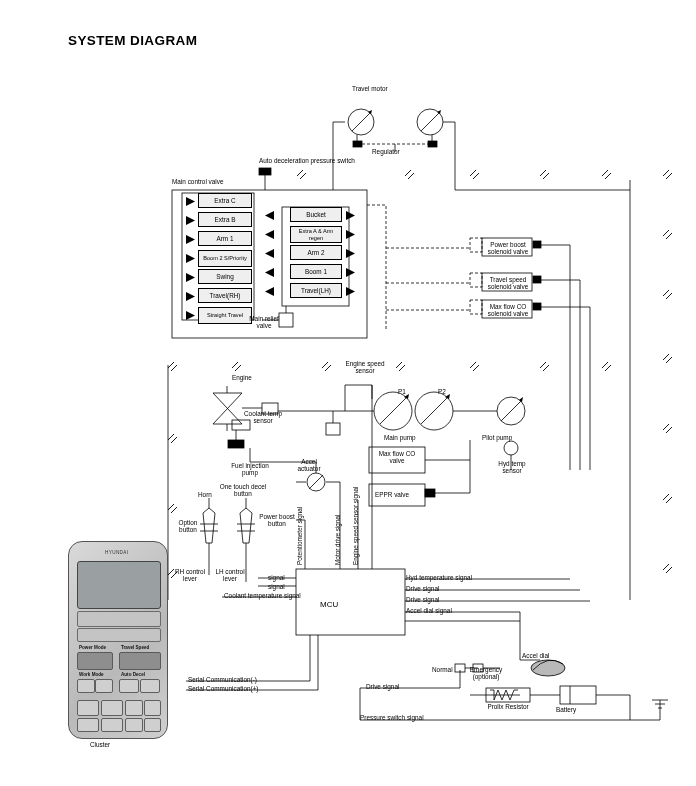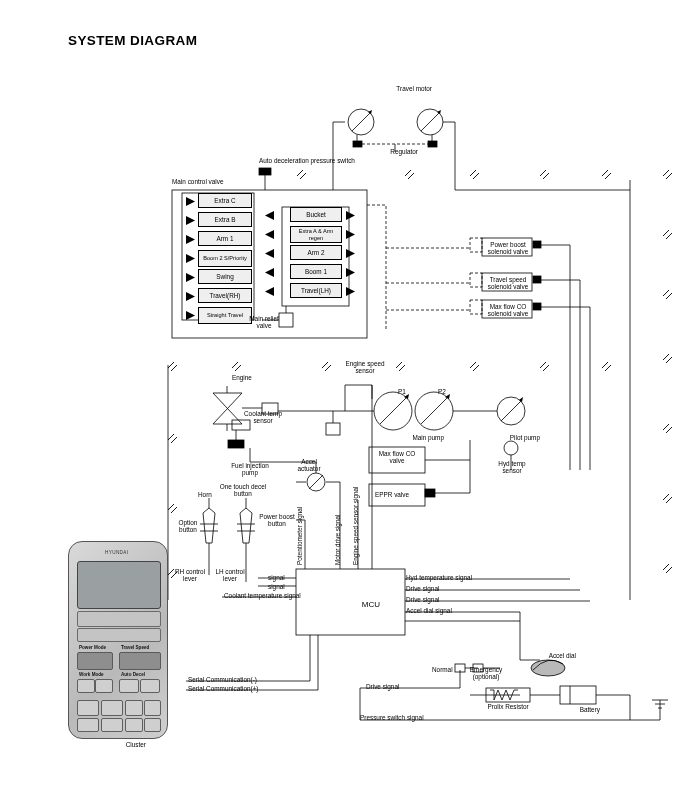--- a/index.html
+++ b/index.html
@@ -1,21 +1,21 @@
 <!DOCTYPE html>
 <html><head>
 <meta charset="utf-8">
 <style>
   html,body{margin:0;padding:0;background:#ffffff;}
   body{width:696px;height:786px;font-family:"Liberation Sans",sans-serif;color:#000;}
   #page{position:relative;width:696px;height:778px;overflow:hidden;}
   .title{position:absolute;left:68px;top:33px;font-size:13.5px;font-weight:bold;letter-spacing:.4px;}
   svg.diagram{position:absolute;left:0;top:0;width:696px;height:786px;}
   .lbl{position:absolute;font-size:6.4px;line-height:1.15;white-space:nowrap;}
-  .lbl.c{text-align:right;}
+  .lbl.c{text-align:left;}
   .lbl.w{white-space:normal;text-align:center;}
   .vbox{position:absolute;border:1px solid #000;background:#efefef;box-sizing:border-box;
         font-size:6.4px;display:flex;align-items:center;justify-content:center;text-align:center;line-height:1.1;}
   .cluster{position:absolute;left:68px;top:541px;width:98px;height:196px;border-radius:14px;
            background:linear-gradient(135deg,#d9d9d9,#b9b9b9 60%,#cfcfcf);border:1px solid #555;}
   .cl-screen{position:absolute;left:8px;top:19px;width:82px;height:46px;background:#9aa0a2;border:1px solid #444;border-radius:3px;}
   .cl-row{position:absolute;background:#c4c4c4;border:1px solid #6a6a6a;border-radius:2px;}
   .cl-key{position:absolute;background:#cfcfcf;border:1px solid #5f5f5f;border-radius:2px;}
   .cl-dark{position:absolute;background:#8e8e8e;border:1px solid #5a5a5a;border-radius:2px;}
   .cl-txt{position:absolute;font-size:4.6px;font-weight:bold;color:#111;}

